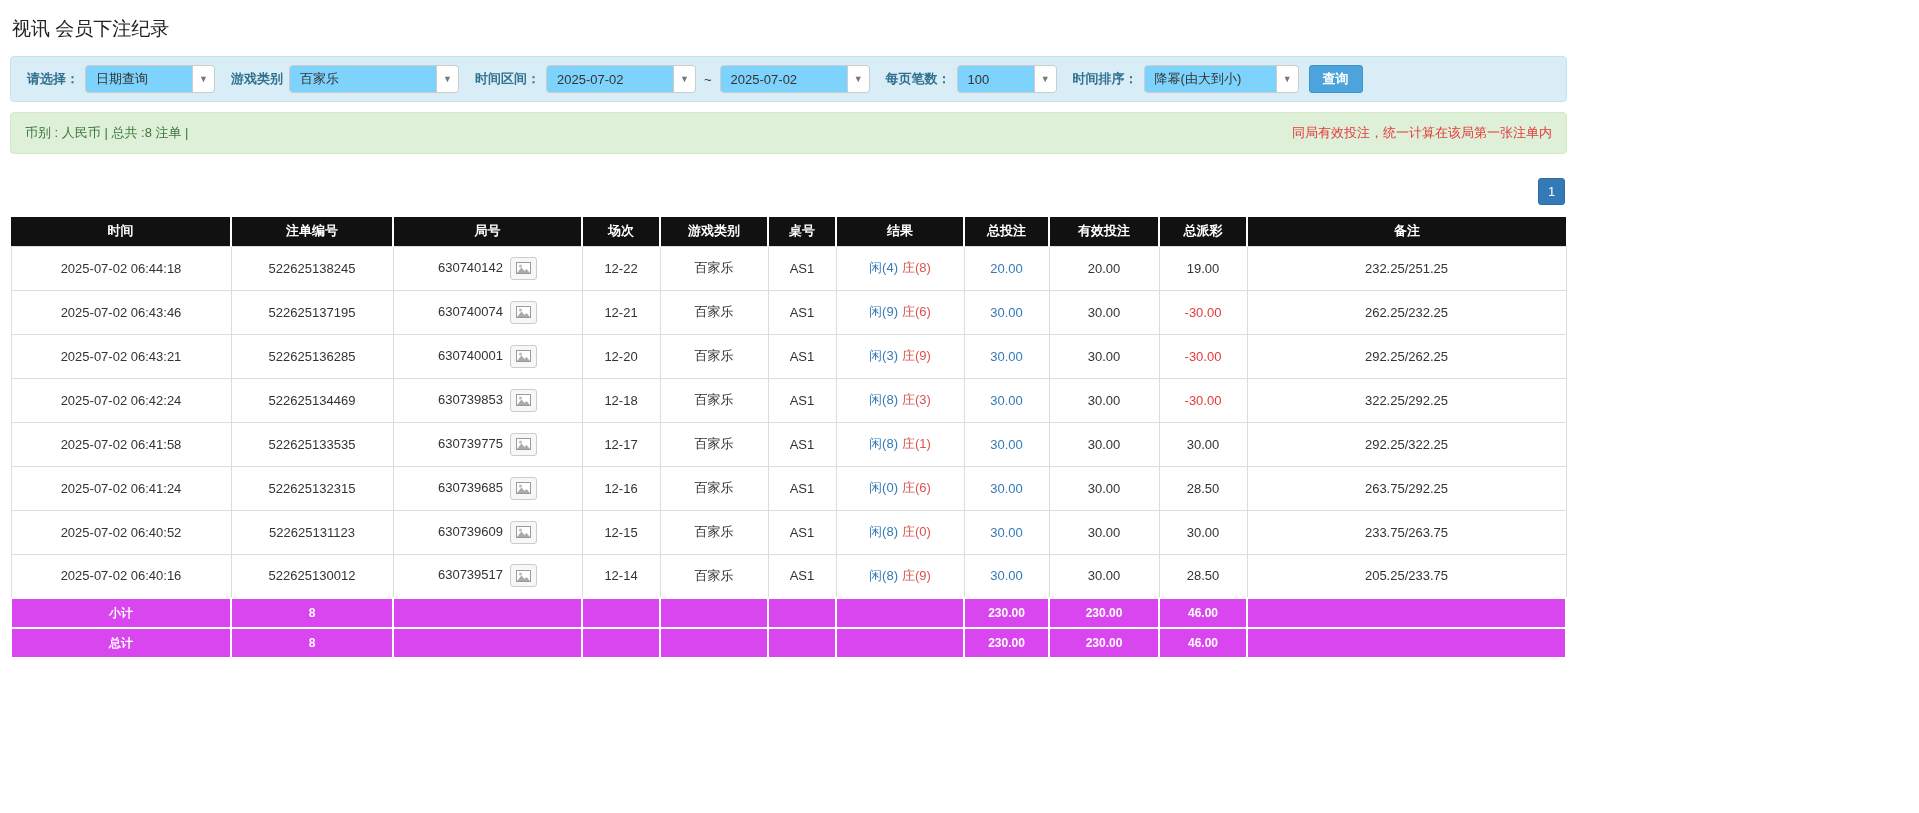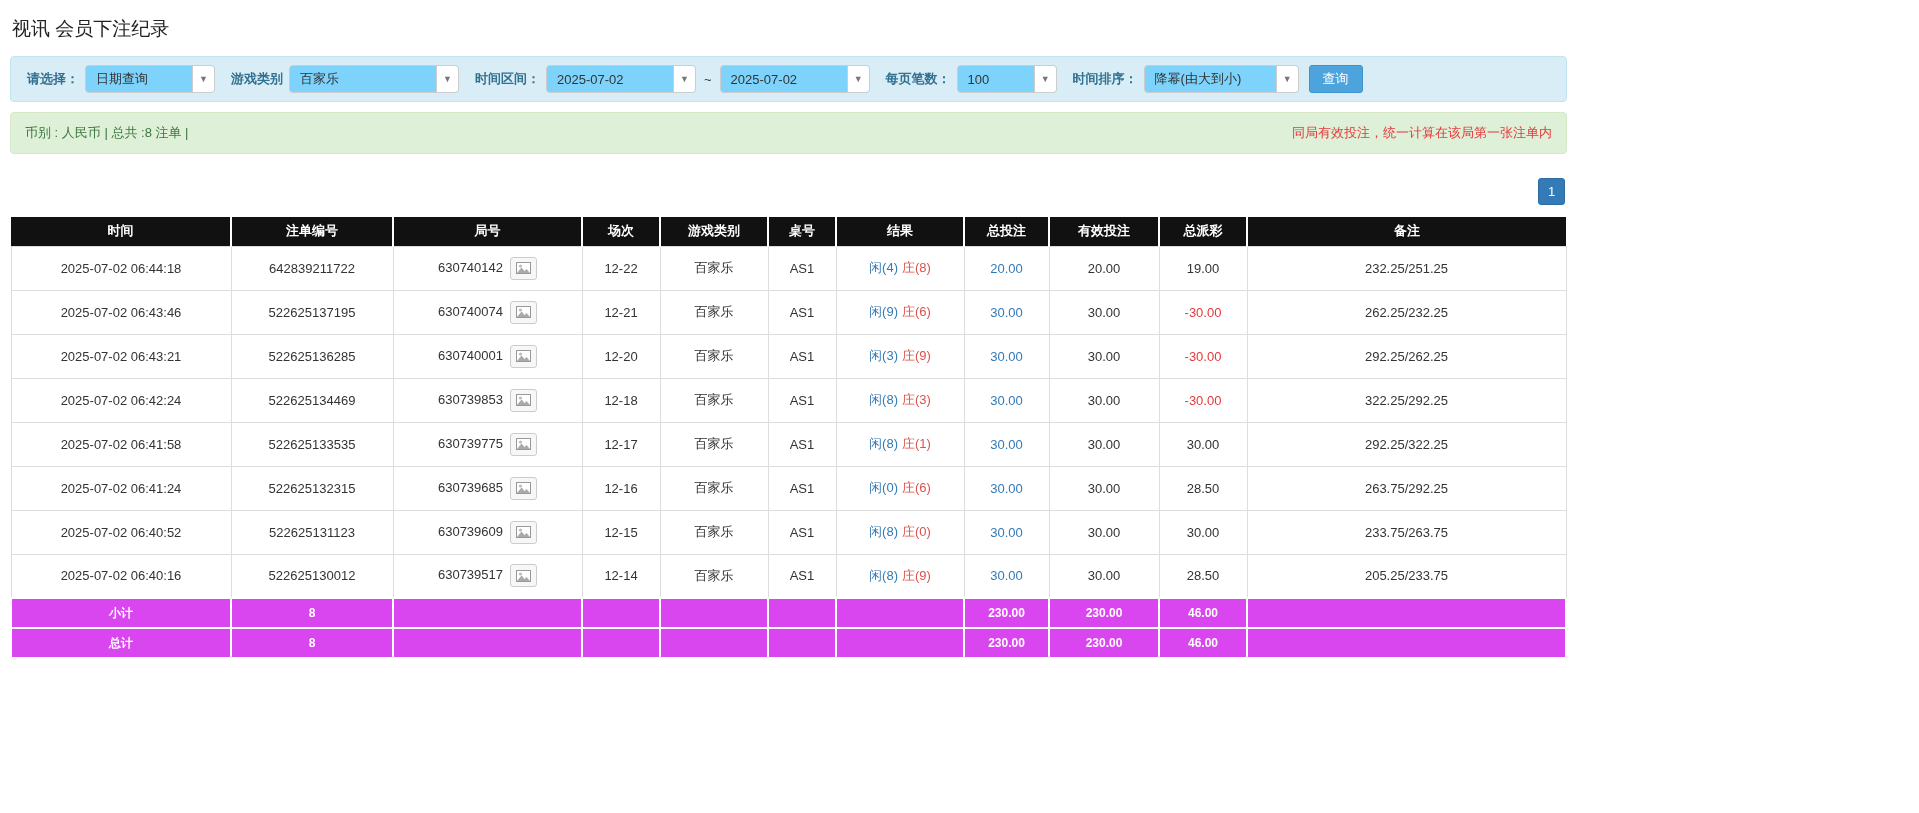--- a/index.html
+++ b/index.html
@@ -15,21 +15,21 @@
   .flabel.first { margin-left:2px; }
   .combo { display:inline-flex; align-items:stretch; background:#7dd3fc; border:1px solid #ccc;
            border-radius:4px; height:28px; overflow:hidden; cursor:pointer; }
   .combo-text { padding:0 10px; font-size:13px; color:#333; display:flex; align-items:center; flex:1; white-space:nowrap; }
   .combo-caret { width:22px; border-left:1px solid #ccc; display:flex; align-items:center; justify-content:center;
                  color:#777; font-size:9px; background:#fff; flex:0 0 22px; }
   .w-query { width:130px; } .w-game { width:170px; } .w-date { width:150px; }
   .w-size { width:100px; } .w-sort { width:155px; }
   .tilde { margin:0 8px; font-size:13px; color:#333; }
   .search-btn { margin-left:10px; height:28px; padding:0 13px; background:#4da3dc; border:1px solid #3f94cd;
-                border-radius:3px; color:#fff; font-size:13px; cursor:pointer; font-family:inherit; }
+                border-radius:3px; color:#fff; font-size:13px; cursor:pointer; font-family:inherit;font-weight:bold; }
 
   
   .info-bar { margin-top:10px; background:#dff0d8; border:1px solid #d6e9c6; border-radius:4px;
               padding:11px 14px; display:flex; justify-content:space-between; align-items:center; font-size:13px;gap:7px; }
   .info-left { color:#3c763d; }
   .info-right { color:#e4393c; }
 
   
   .pagination { margin:24px 2px 12px 0; text-align:right; }
   .page-btn { min-width:27px; height:27px; background:#337ab7; border:1px solid #2e6da4; border-radius:3px;
@@ -132,21 +132,21 @@
         <th>结果</th>
         <th>总投注</th>
         <th>有效投注</th>
         <th>总派彩</th>
         <th>备注</th>
       </tr>
     </thead>
     <tbody>
   <tr>
     <td>2025-07-02 06:44:18</td>
-    <td>642839211722</td>
+    <td>522625138245</td>
     <td>
       <span>630740142</span><button class="icon-btn">
               <svg width="15" height="12" viewBox="0 0 15 12">
                 <rect x="0.5" y="0.5" width="14" height="11" fill="#ffffff" stroke="#999999"></rect>
                 <circle cx="4.5" cy="4" r="1.6" fill="#bbbbbb"></circle>
                 <path d="M1 11 L5.5 5.5 L8.5 9 L10.5 7 L14 11 Z" fill="#aaaaaa"></path>
               </svg>
             </button>
     </td>
     <td>12-22</td>

